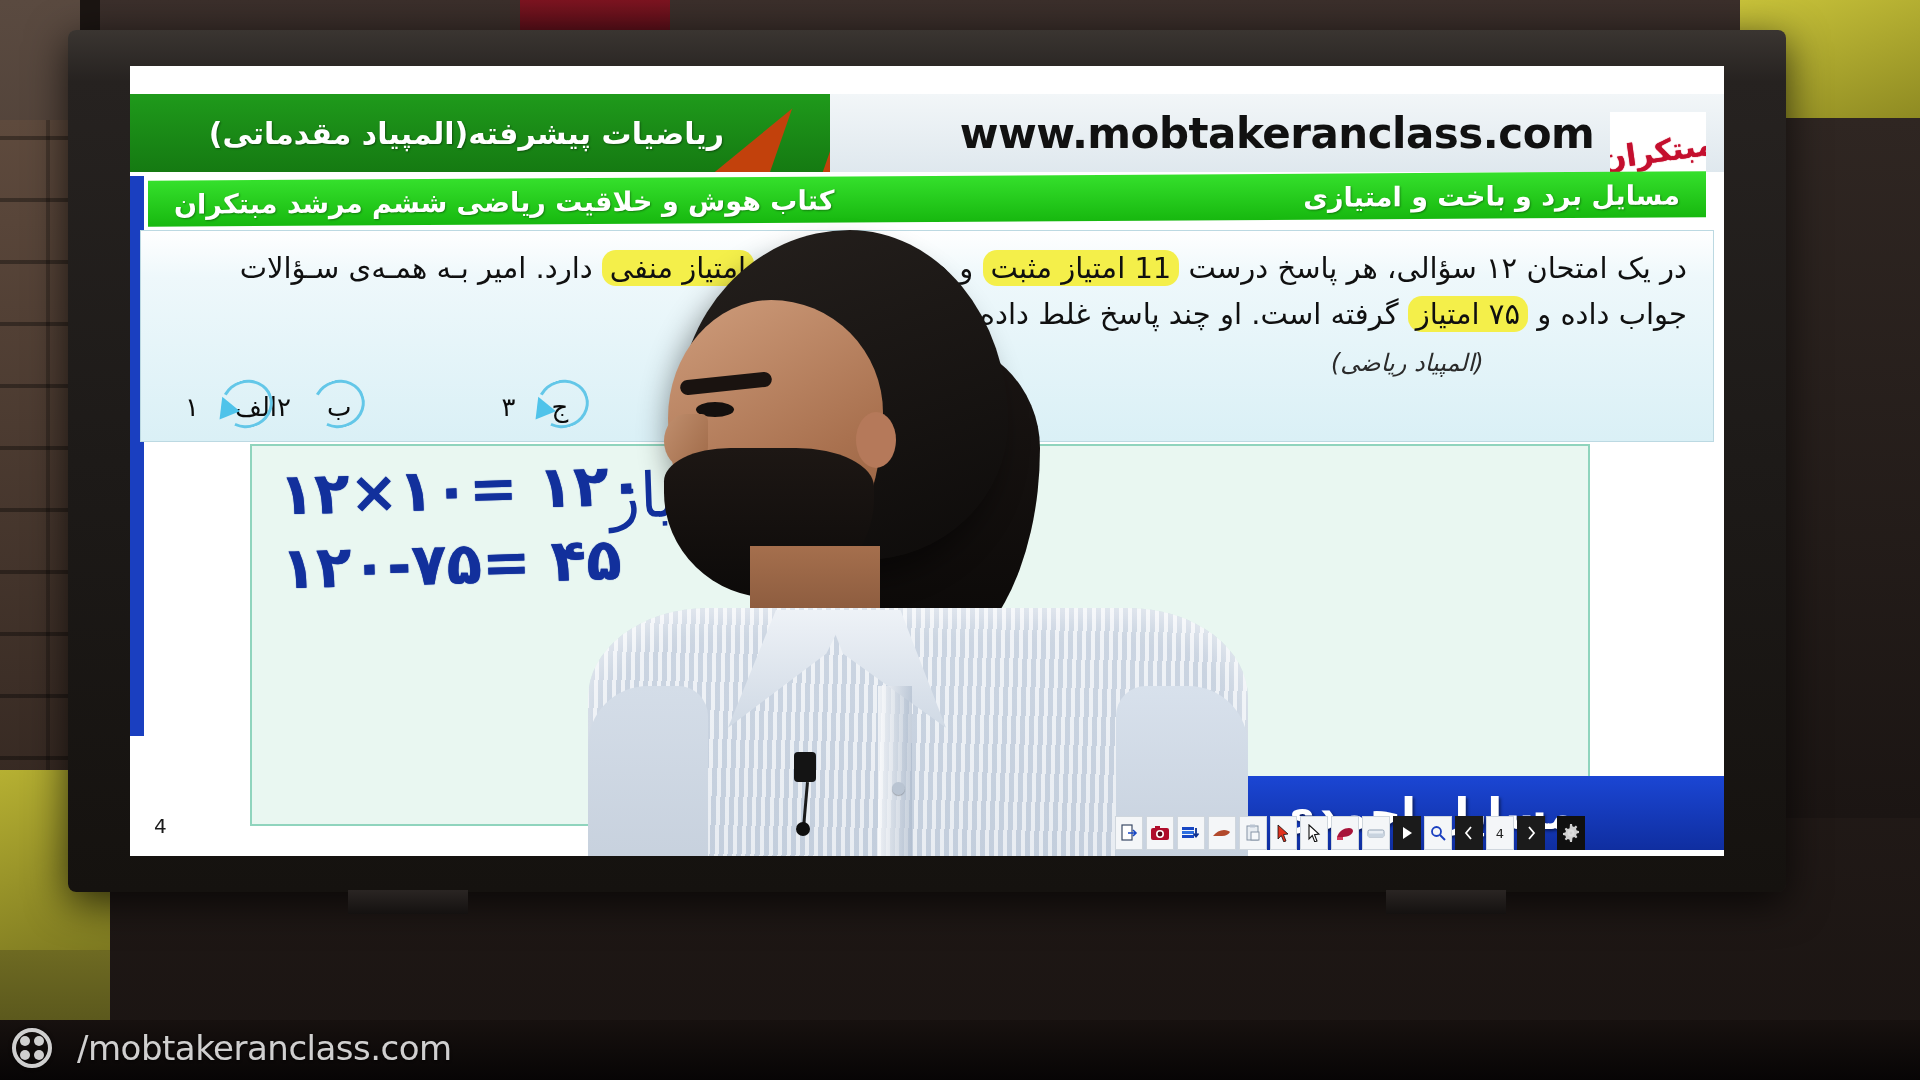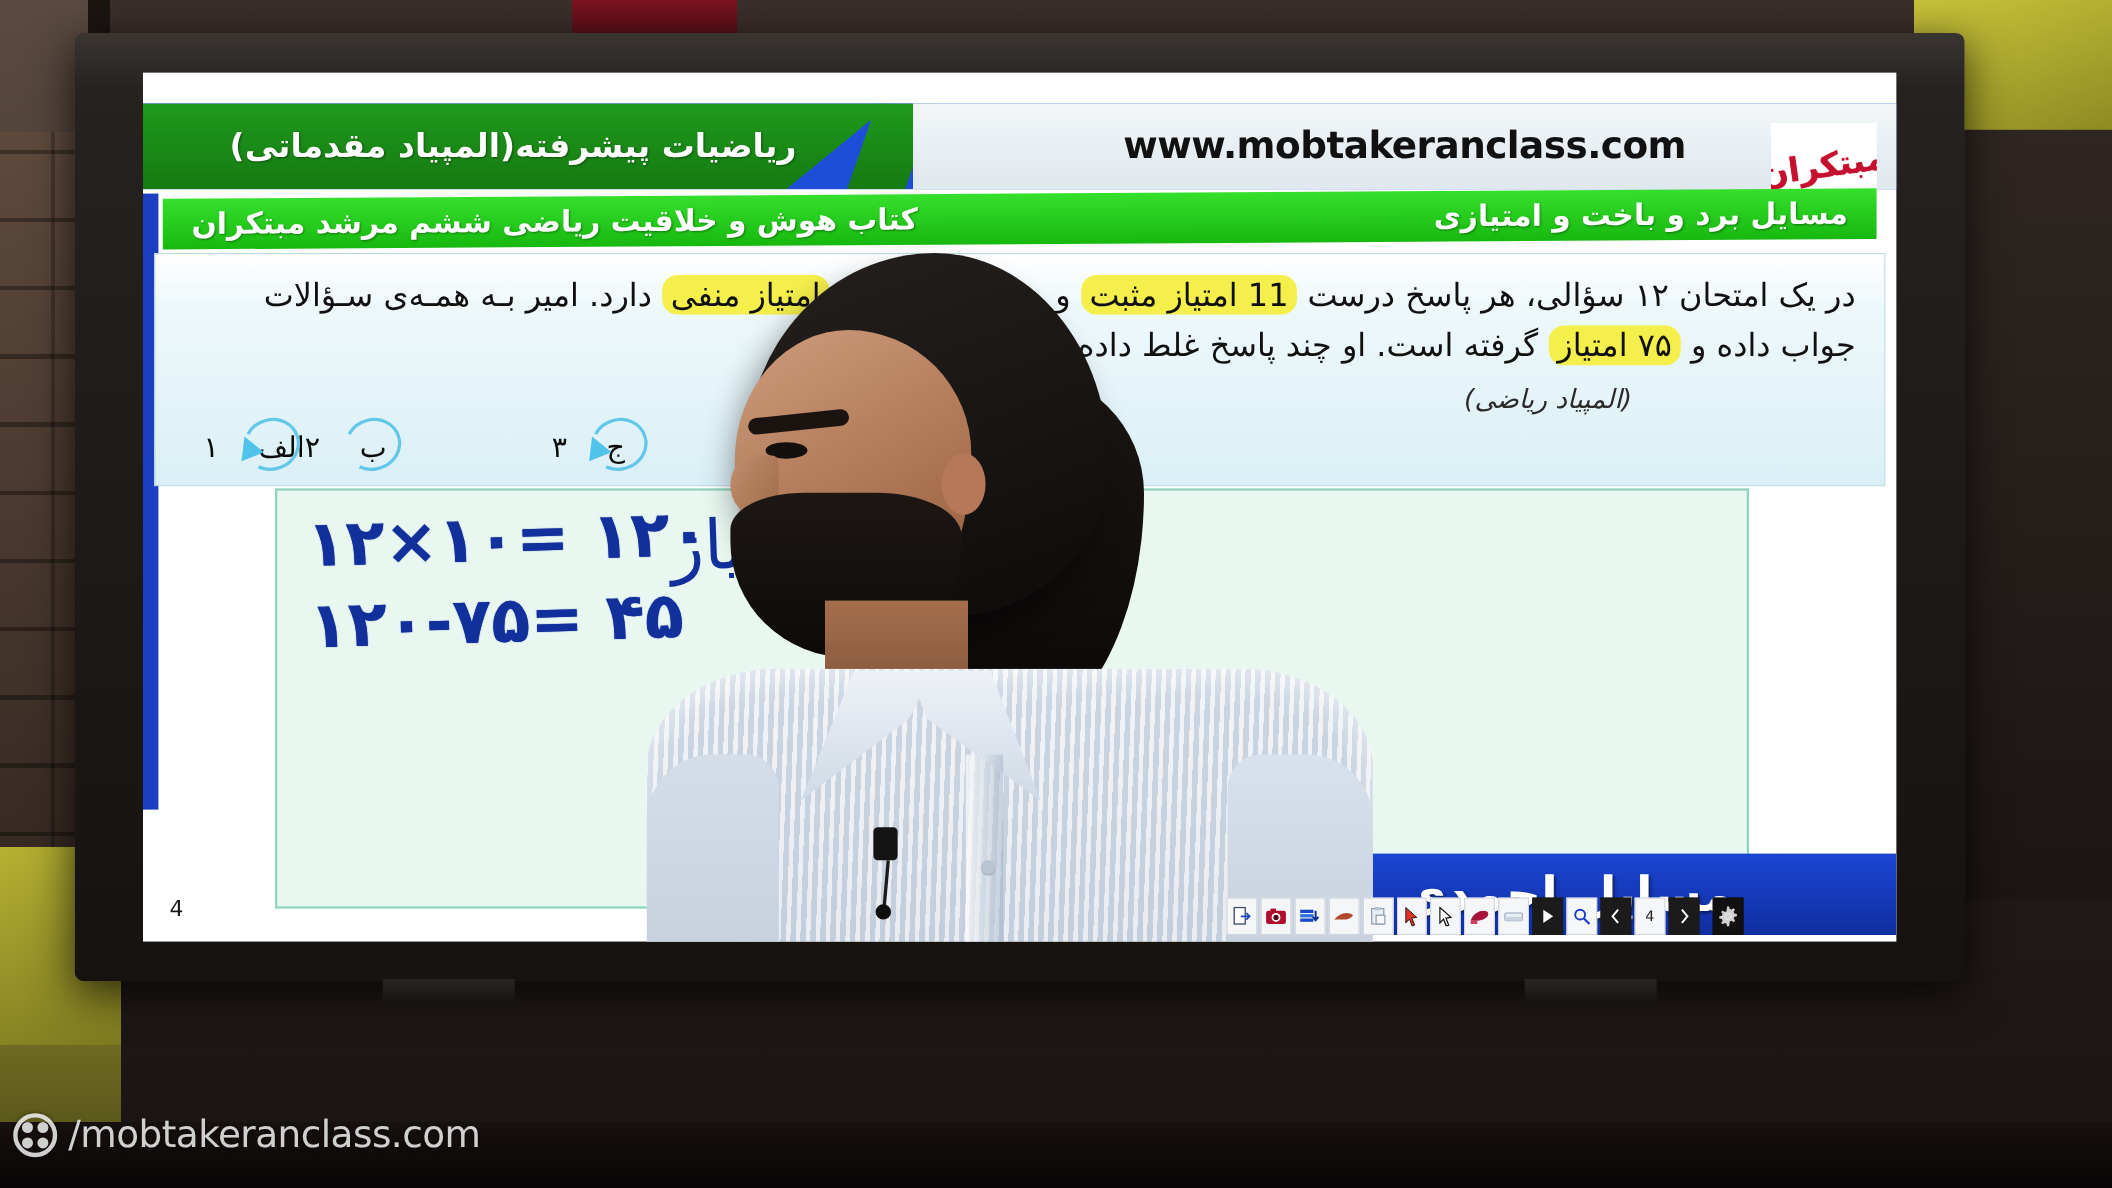--- a/index.html
+++ b/index.html
@@ -74,21 +74,21 @@
 
   
   #slide {
     position:absolute; left:0; top:0; width:1594px; height:790px;
     background:#ffffff;
     overflow:hidden;
   }
   
   #hdr {
     position:absolute; left:0; top:28px; width:1594px; height:78px;
-    background:#1d4ed8;
+    background:#c2410c;
   }
   #hdr-green {
     position:absolute; left:0; top:0; width:680px; height:78px;
     background: linear-gradient(180deg,#1f9a1b,#157a12);
     clip-path: polygon(0 0, 100% 0, 86% 100%, 0 100%);
     display:flex; align-items:center; justify-content:flex-end;
     padding-right:86px;
   }
   #hdr-green span {
     color:#fff; font-size:30px; font-weight:bold;
@@ -99,21 +99,21 @@
     position:absolute; left:640px; top:0; width:80px; height:78px;
     background:linear-gradient(180deg,#1f9a1b,#157a12);
     clip-path: polygon(34% 0, 100% 0, 66% 100%, 0 100%);
   }
   #hdr-url {
     position:absolute; left:700px; top:0; width:894px; height:78px;
     background: linear-gradient(180deg,#f2f6f8,#dfe8ee);
     display:flex; align-items:center; justify-content:center;
   }
   #hdr-url span {
-    font-size:34px; font-weight:bold; color:#111; letter-spacing:-.5px;
+    font-size:42px; font-weight:bold; color:#111; letter-spacing:-.5px;
   }
   #logo-badge {
     position:absolute; right:18px; top:18px; width:96px; height:78px;
     background:#fff;
     display:flex; align-items:center; justify-content:center;
     overflow:hidden;
   }
   #logo-badge .mark {
     font-size:30px; color:#c40f2e; font-weight:bold; direction:rtl;
     transform: rotate(-8deg);
@@ -331,22 +331,22 @@
     width:34px; height:34px; background:#f4f6f8; border:1px solid #cfd6dd;
     display:flex; align-items:center; justify-content:center;
     font-size:17px; line-height:1; color:#222;
   }
   .tool.dark { background:#1b1b1b; border-color:#1b1b1b; color:#fff; }
   .tool.gear { background:#101010; border-color:#101010; color:#e8e8e8; font-size:22px; }
   .tool-sep { width:8px; }
 
   
   #watermark {
-    position:absolute; left:12px; bottom:28px;
-    display:flex; align-items:center; gap:10px;
+    position:absolute; left:12px; bottom:12px;
+    display:flex; align-items:center; gap:25px;
     opacity:.85;
   }
   #wm-reel {
     width:40px; height:40px; border-radius:50%;
     border:4px solid #f2f2f2;
     position:relative;
     box-shadow:0 0 4px rgba(0,0,0,.6);
   }
   #wm-reel::before, #wm-reel::after {
     content:""; position:absolute; width:10px; height:10px;

